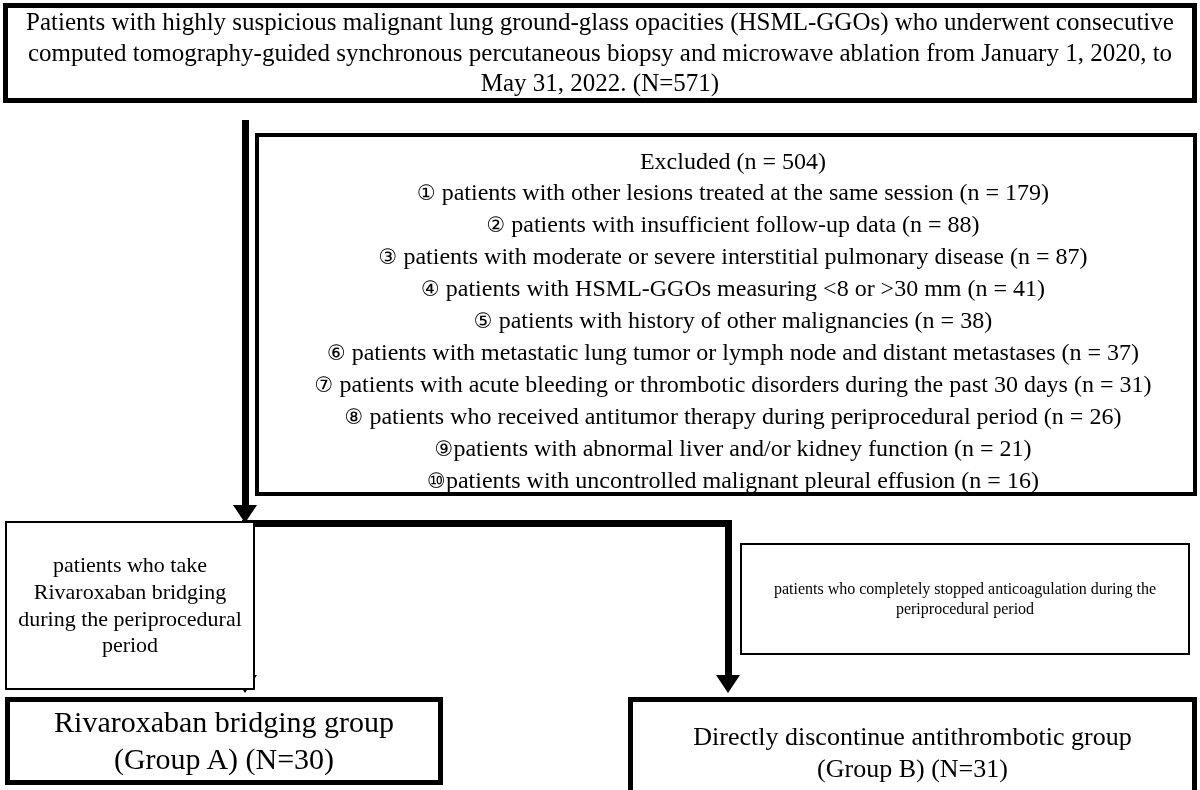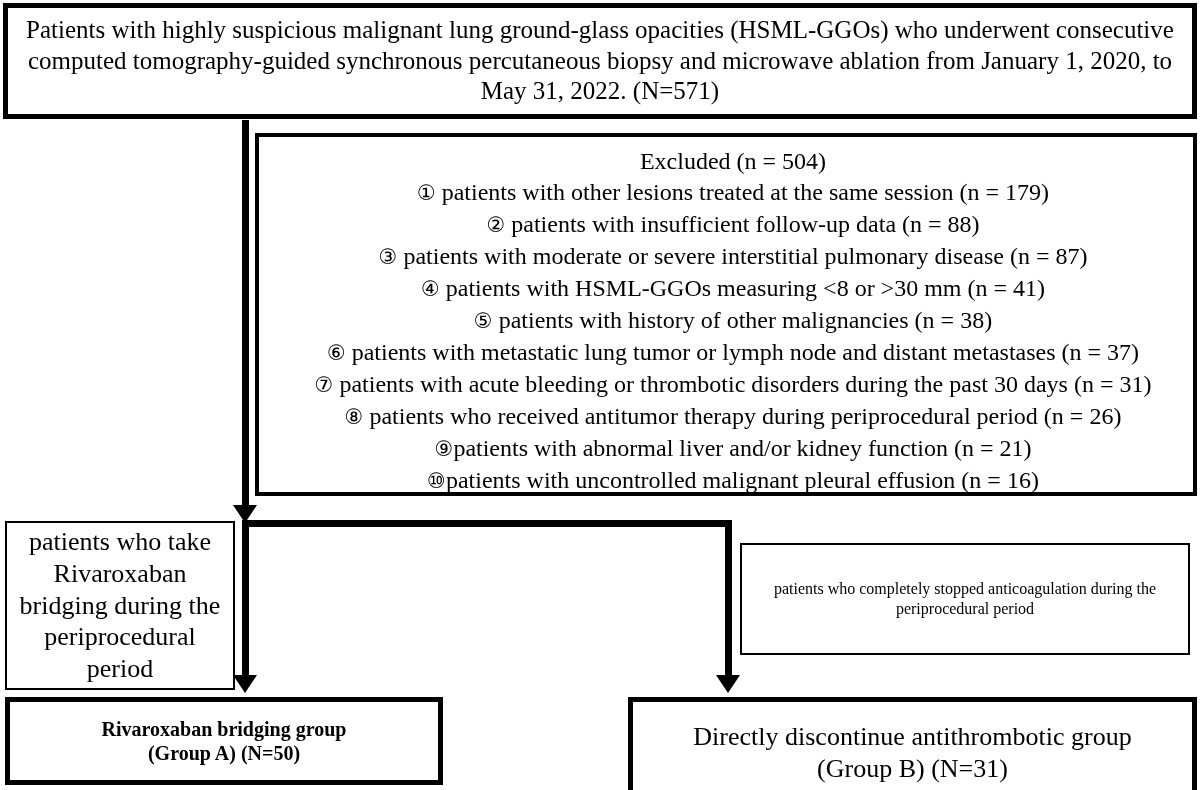--- a/index.html
+++ b/index.html
@@ -37,21 +37,21 @@
     width: 100%;
     padding: 0 8px;
     box-sizing: border-box;
   }
 
   
   #enrollment-box {
     left: 3px;
     top: 3px;
     width: 1194px;
-    height: 116px;
+    height: 100px;
     font-size: 25px;
   }
 
   
   #excluded-box {
     left: 255px;
     top: 133px;
     width: 942px;
     height: 363px;
     display: block;
@@ -80,40 +80,39 @@
   }
   .excl-num {
     font-family: "DejaVu Sans", sans-serif;
     font-size: 21px;
   }
 
   
   #arm-a-desc {
     left: 5px;
     top: 521px;
-    width: 230px;
+    width: 250px;
     height: 169px;
-    font-size: 26px;
+    font-size: 22px;
   }
   #arm-b-desc {
     left: 740px;
     top: 543px;
     width: 450px;
     height: 112px;
     font-size: 16px;
   }
 
   
   #group-a-box {
     left: 5px;
     top: 697px;
     width: 438px;
     height: 88px;
-    font-size: 20px;
-    font-weight: bold;
+    font-size: 30px;
   }
   #group-b-box {
     left: 628px;
     top: 697px;
     width: 569px;
     height: 111px;
     font-size: 26px;
   }
 
   
@@ -213,21 +212,21 @@
     <div class="box-inner">patients who take Rivaroxaban bridging during the periprocedural period</div>
   </div>
 
   <div class="box thin" id="arm-b-desc">
     <div class="box-inner">patients who completely stopped anticoagulation during the periprocedural period</div>
   </div>
 
   <div class="box" id="group-a-box">
     <div class="box-inner">
       <div>Rivaroxaban bridging group</div>
-      <div>(Group A) (N=50)</div>
+      <div>(Group A) (N=30)</div>
     </div>
   </div>
 
   <div class="box" id="group-b-box">
     <div class="box-inner">
       <div>Directly discontinue antithrombotic group</div>
       <div>(Group B) (N=31)</div>
     </div>
   </div>
 

